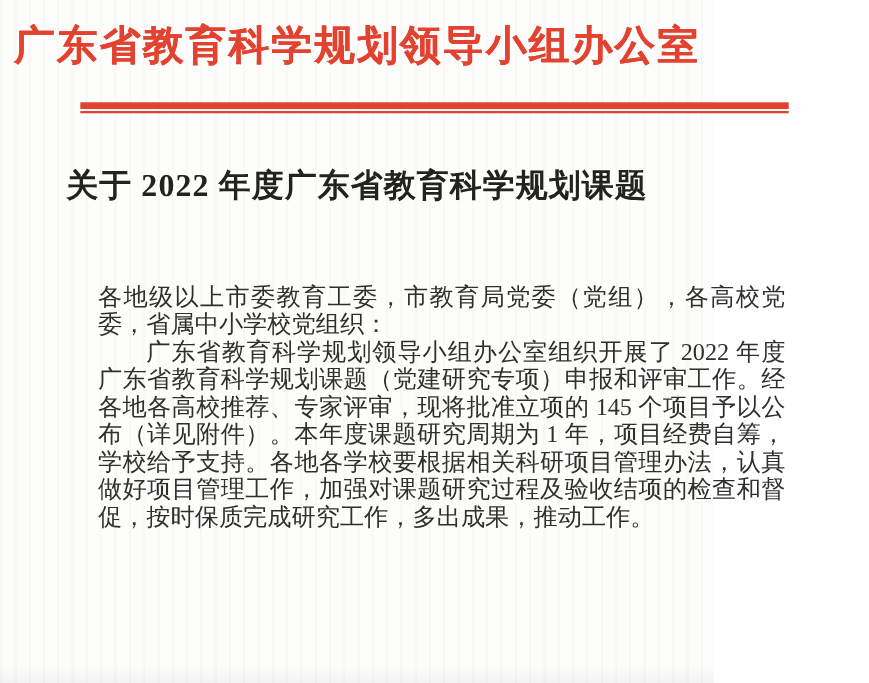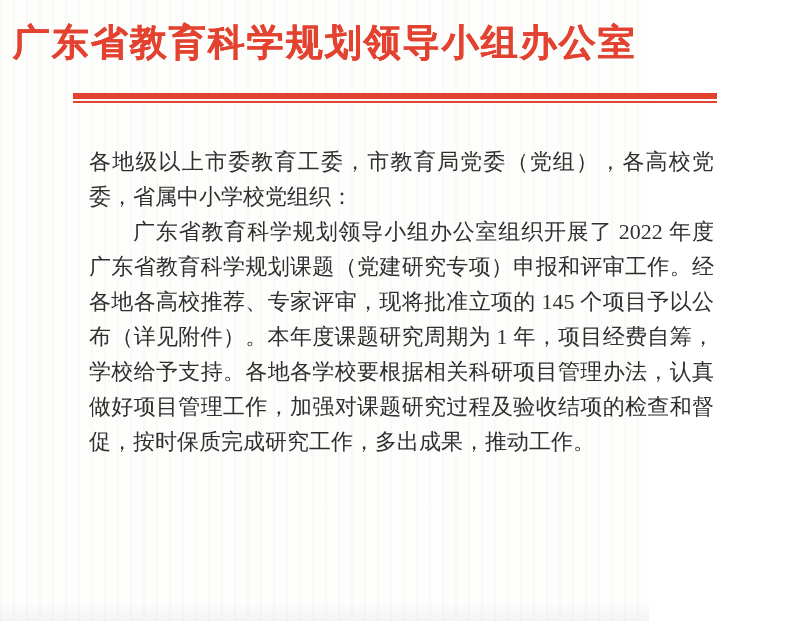--- a/index.html
+++ b/index.html
@@ -49,43 +49,44 @@
     text-align: center;
     font-size: 29px;
     font-weight: bold;
     color: #222220;
     line-height: 50px;
     letter-spacing: 1px;
   }
   .body-text {
     width: 625px;
     margin-left: 89px;
-    margin-top: 29px;
+    margin-top: 63px;
     font-size: 22px;
-    line-height: 35px;
+    line-height: 25px;
     color: #2f2f2e;
     text-align: justify;
   }
   .body-text p {
     margin: 0;
   }
   .body-text p.indented {
     text-indent: 2em;
   }
 </style>
 </head>
 <body>
 
 <div class="page">
 
   <div class="agency-header">广东省教育科学规划领导小组办公室</div>
 
   <div class="red-divider"></div>
 
   <div class="doc-title">
+    <div>关于 2022 年度广东省教育科学规划课题</div>
   </div>
 
   <div class="body-text">
     <p>各地级以上市委教育工委，市教育局党委（党组），各高校党委，省属中小学校党组织：</p>
     <p class="indented">广东省教育科学规划领导小组办公室组织开展了 2022 年度广东省教育科学规划课题（党建研究专项）申报和评审工作。经各地各高校推荐、专家评审，现将批准立项的 145 个项目予以公布（详见附件）。本年度课题研究周期为 1 年，项目经费自筹，学校给予支持。各地各学校要根据相关科研项目管理办法，认真做好项目管理工作，加强对课题研究过程及验收结项的检查和督促，按时保质完成研究工作，多出成果，推动工作。</p>
   </div>
 
 </div>
 
 </body></html>

